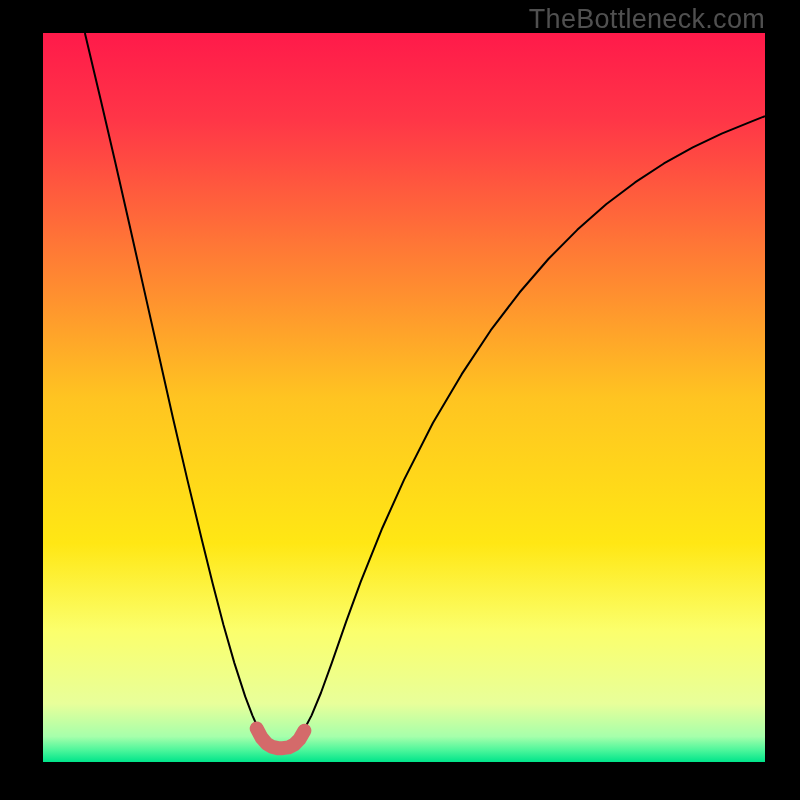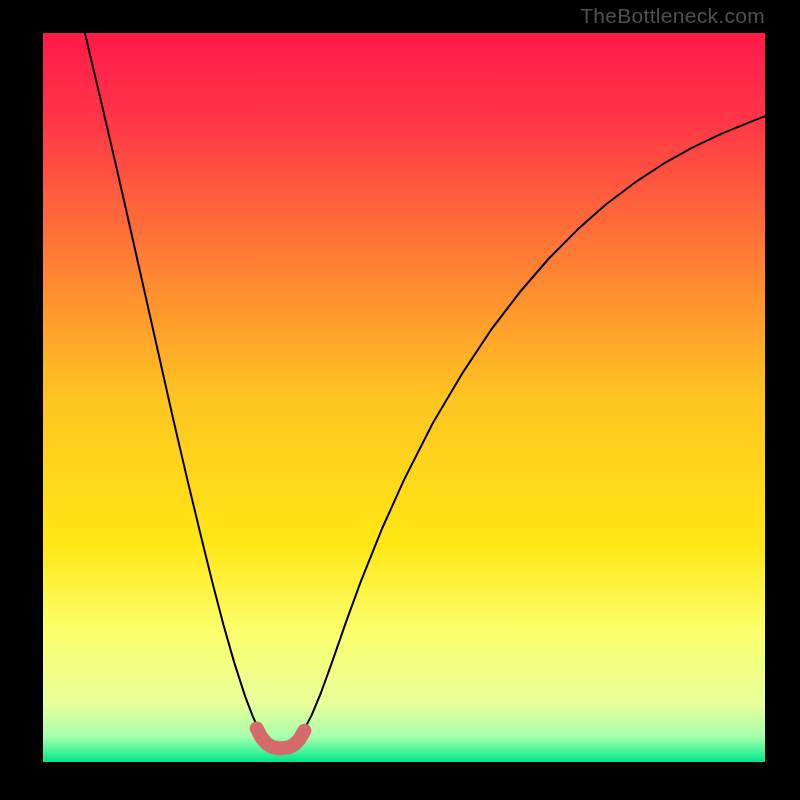--- a/index.html
+++ b/index.html
@@ -15,21 +15,21 @@
   .plot {
     position: absolute;
     background: #fff;
   }
 
   .watermark {
     position: absolute;
     top: 4px;
     font-weight: 400;
     color: #505050;
-    font-size: 21px;
+    font-size: 27px;
     letter-spacing: 0.3px;
     z-index: 10;
     text-align: center;
   }
 
   svg { display: block; }
 </style>
 </head>
 <body>
 

